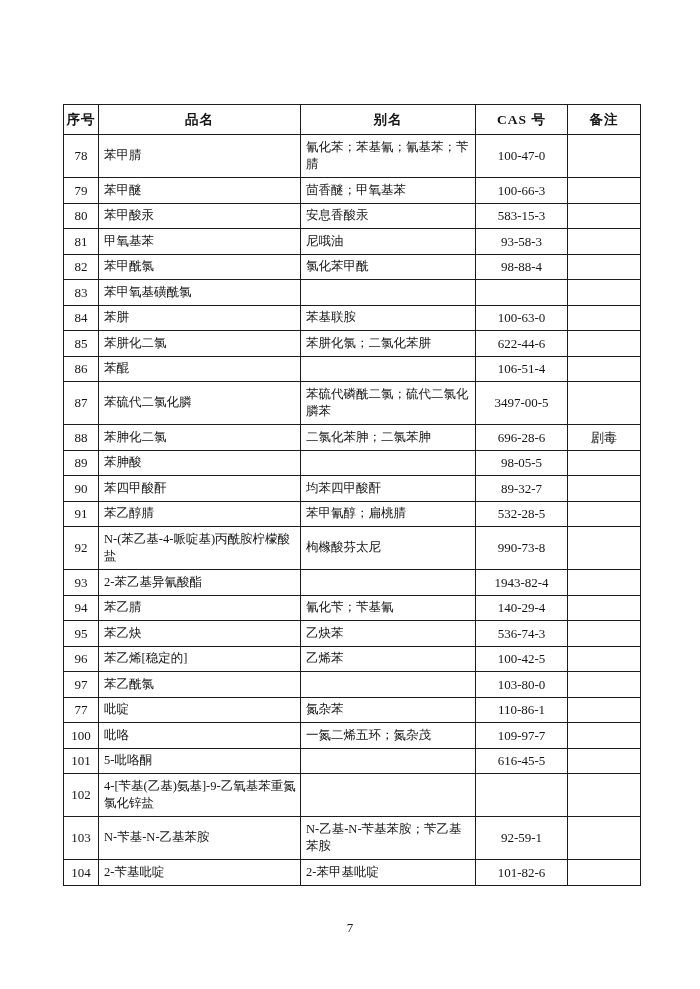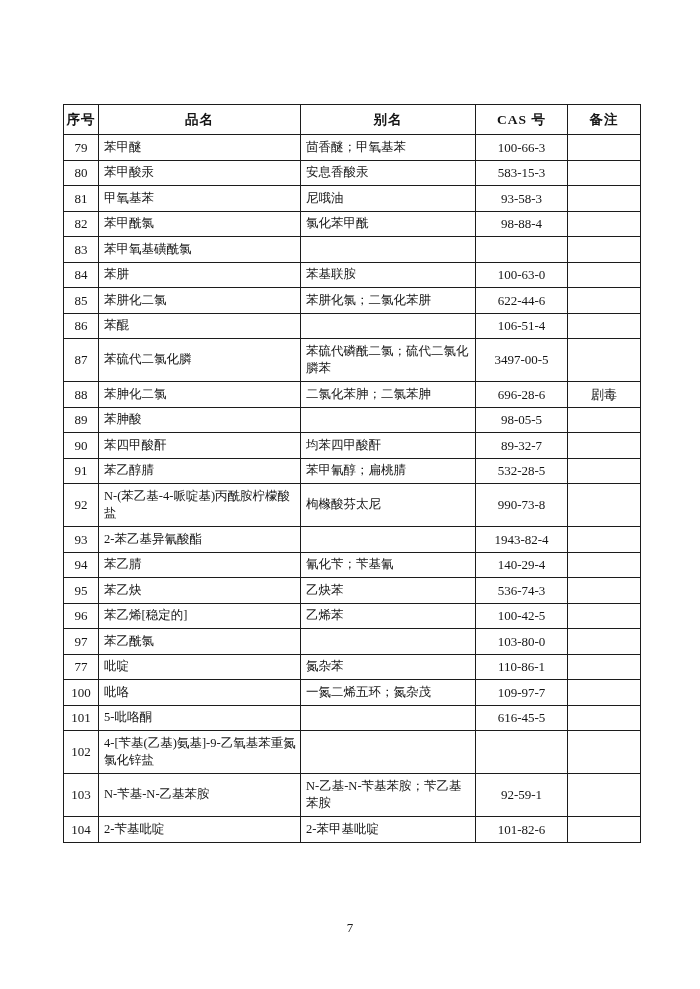--- a/index.html
+++ b/index.html
@@ -80,20 +80,27 @@
       <tr id="header-row">
           <th>序号</th>
           <th>品名</th>
           <th>别名</th>
           <th>CAS 号</th>
           <th>备注</th>
         </tr>
     </thead>
     <tbody id="table-body">
         <tr>
+          <td class="c-no">78</td>
+          <td class="c-name">苯甲腈</td>
+          <td class="c-alias">氰化苯；苯基氰；氰基苯；苄腈</td>
+          <td class="c-cas">100-47-0</td>
+          <td class="c-note"></td>
+        </tr>
+        <tr>
           <td class="c-no">79</td>
           <td class="c-name">苯甲醚</td>
           <td class="c-alias">茴香醚；甲氧基苯</td>
           <td class="c-cas">100-66-3</td>
           <td class="c-note"></td>
         </tr>
         <tr>
           <td class="c-no">80</td>
           <td class="c-name">苯甲酸汞</td>
           <td class="c-alias">安息香酸汞</td>

